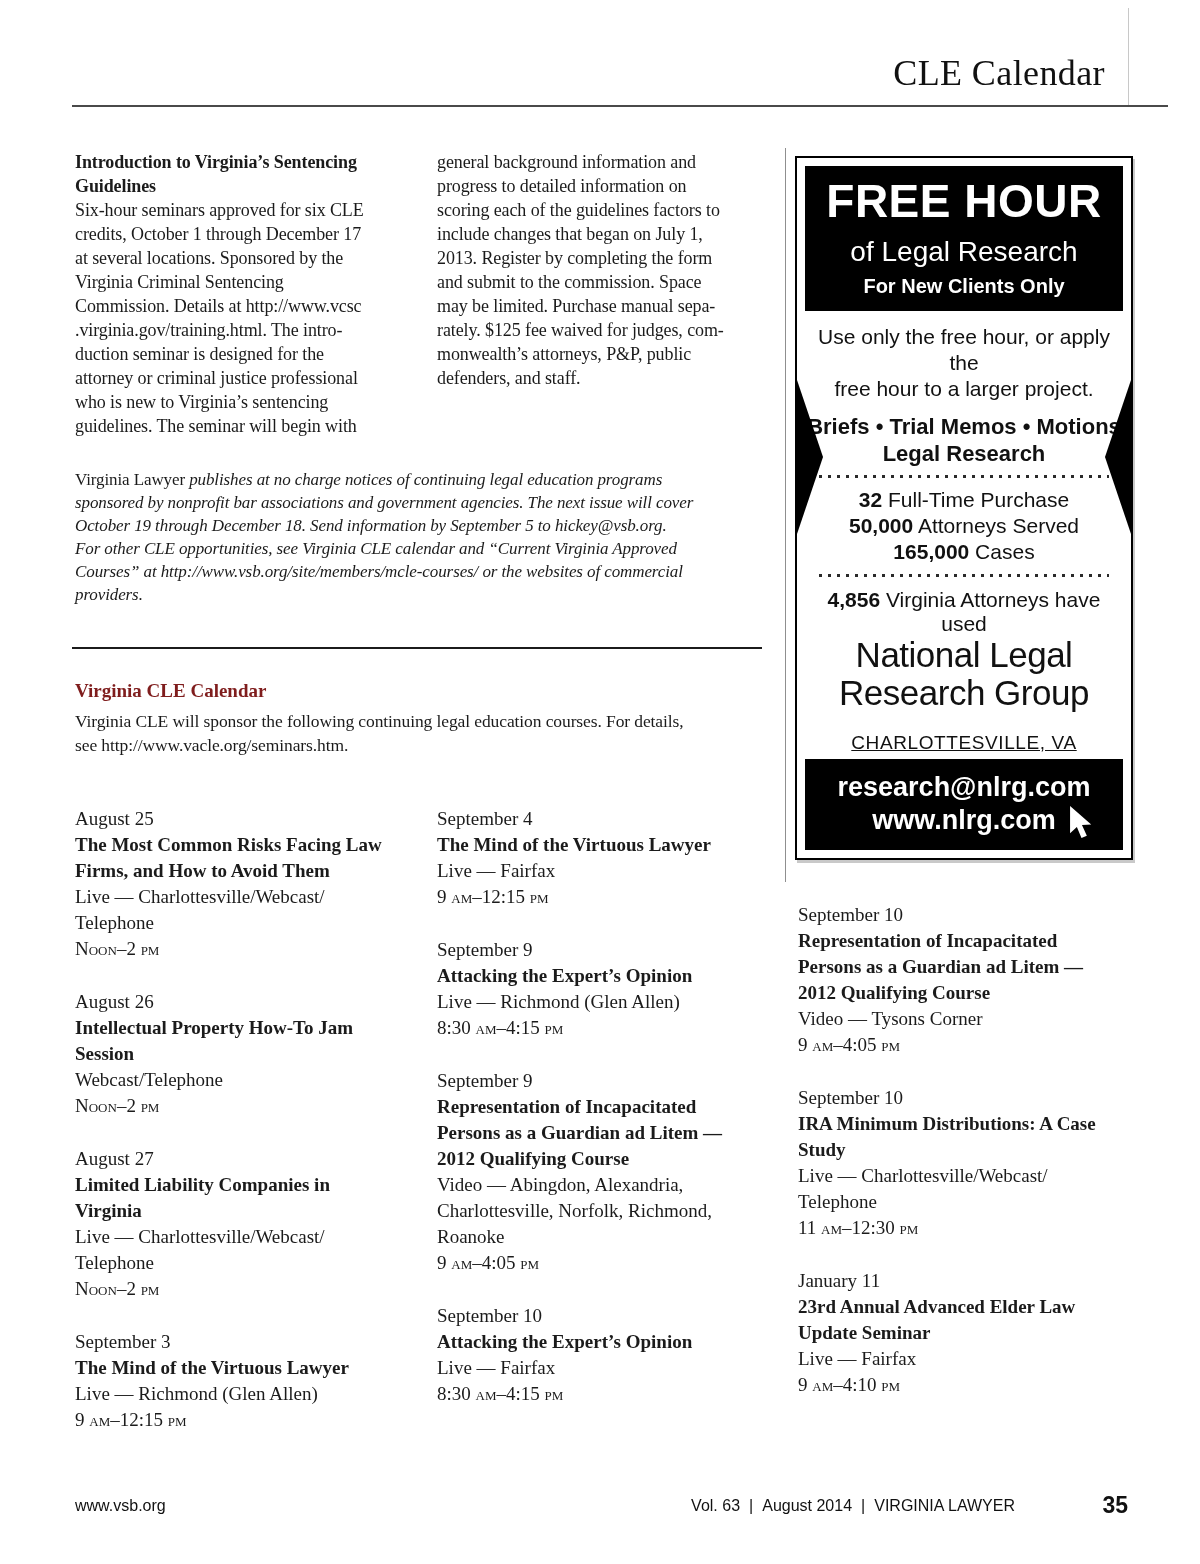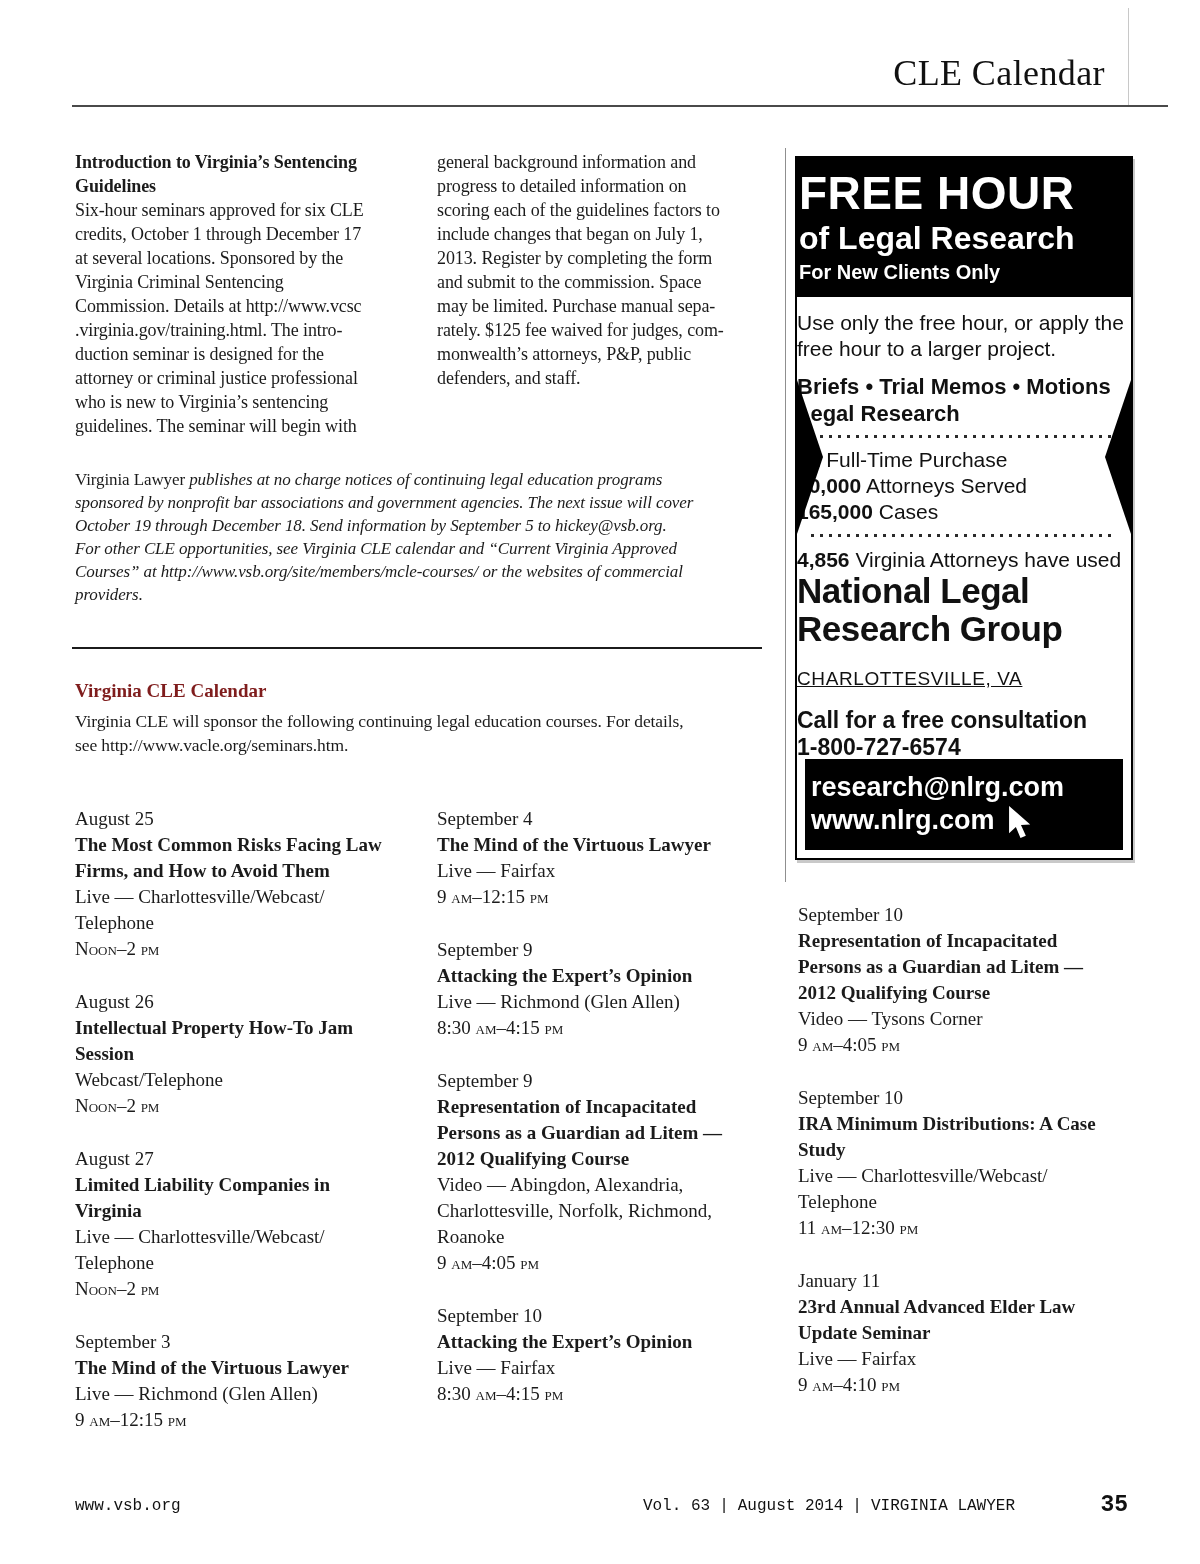--- a/index.html
+++ b/index.html
@@ -48,52 +48,52 @@
   .e-title { font-weight:bold; }
   .e-time { font-variant:small-caps; }
 
   
   .v-divider { left:785px; top:148px; width:1px; height:734px; background:#8f8f8f; }
 
   
   .ad {
     left:795px; top:156px; width:338px; height:704px;
     box-sizing:border-box; border:2px solid #000; background:#fff;
-    text-align:left;
+    padding:8px; text-align:center;
     font-family:"Liberation Sans", sans-serif; color:#111;
     box-shadow:2px 3px 0 #c9c9c9;
   }
   .ad-header { background:#000; color:#fff; padding:12px 2px 13px; }
   .ad-headline { font-size:46px; font-weight:bold; line-height:46px; letter-spacing:0.5px; }
-  .ad-subheadline { font-size:32px; font-weight:bold; line-height:32px; margin-top:6px; }
+  .ad-subheadline { font-size:28px; font-weight:normal; line-height:32px; margin-top:12px; }
   .ad-tagline { font-size:20px; font-weight:bold; margin-top:7px; }
   .ad-offer { font-size:21px; line-height:26px; margin:13px 0 11px; }
   .ad-services { font-size:22px; font-weight:bold; line-height:27px; margin-bottom:8px; }
   .dots { height:3px; margin:0 14px 9px;
     background-image:repeating-linear-gradient(90deg,#2a2a2a 0 3px,transparent 3px 9px); }
   .ad-stats { font-size:21px; line-height:26px; margin-bottom:9px; }
   .ad-usage { font-size:21px; margin:11px 0 0; }
   .bnum { font-weight:bold; }
-  .ad-company { font-size:35px; font-weight:bold; line-height:38px; letter-spacing:-0.5px; }
+  .ad-company { font-size:35px; font-weight:normal; line-height:38px; letter-spacing:-0.5px; }
   .ad-city { font-size:19px; letter-spacing:0.6px; margin-top:20px;text-decoration:underline; }
   .ad-cta1 { font-size:23px; font-weight:bold; margin-top:17px; line-height:27px; }
   .ad-phone { font-size:23px; font-weight:bold; line-height:27px; }
   .ad-footer {
     position:absolute; left:8px; right:8px; bottom:8px;
     background:#000; color:#fff; padding:12px 6px 13px;
     font-size:27px; font-weight:bold; line-height:33px;
   }
   .ad-site-line { display:inline-block; position:relative; }
   .cursor-svg { position:absolute; right:-40px; top:2px; }
   .wedge { width:0; height:0; border-top:77px solid transparent; border-bottom:77px solid transparent; }
   .wedge-left  { position:absolute; left:0;  top:222px; border-left:26px solid #000; }
   .wedge-right { position:absolute; right:0; top:222px; border-right:26px solid #000; }
 
   
-  .pf { font-family:Liberation Mono, monospace; color:#111; }
+  .pf { font-family:Liberation Sans, sans-serif; color:#111; }
   .footer-left  { left:75px;  top:1497px; font-size:16px; }
   .footer-right { right:185px; top:1497px; font-size:16px; }
   .footer-right .sep { margin:0 9px; }
   .footer-page  { right:72px; top:1492px; font-size:23px; font-weight:bold; }
 </style>
 </head>
 <body>
 
 <div class="abs page-title">CLE Calendar</div>
 <div class="abs title-rule"></div>

